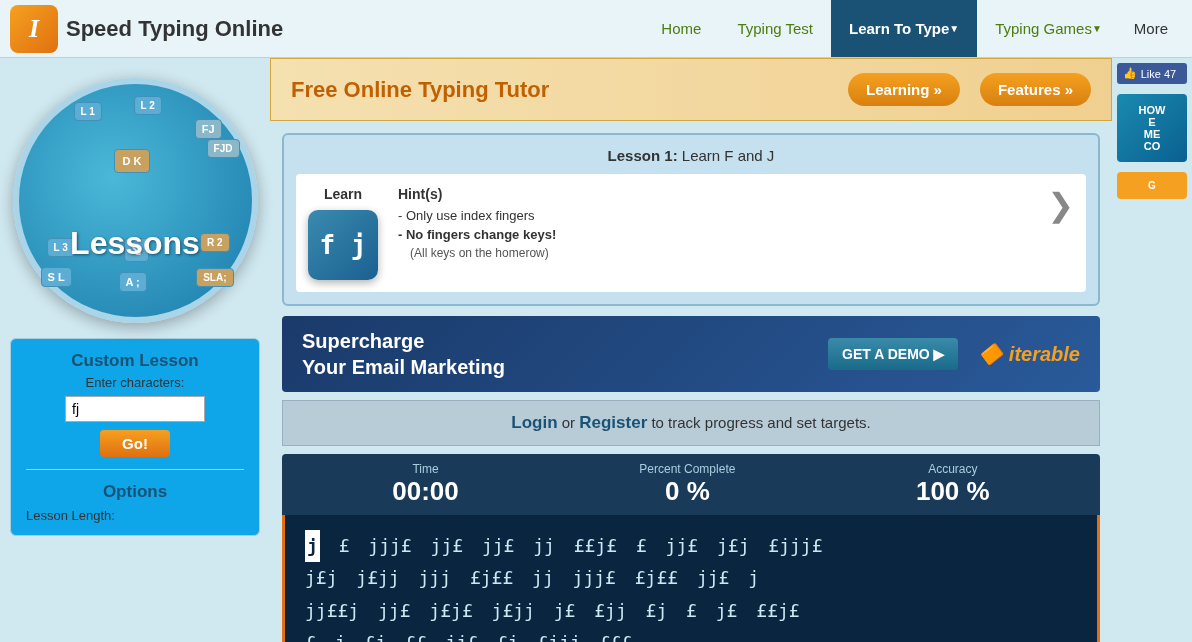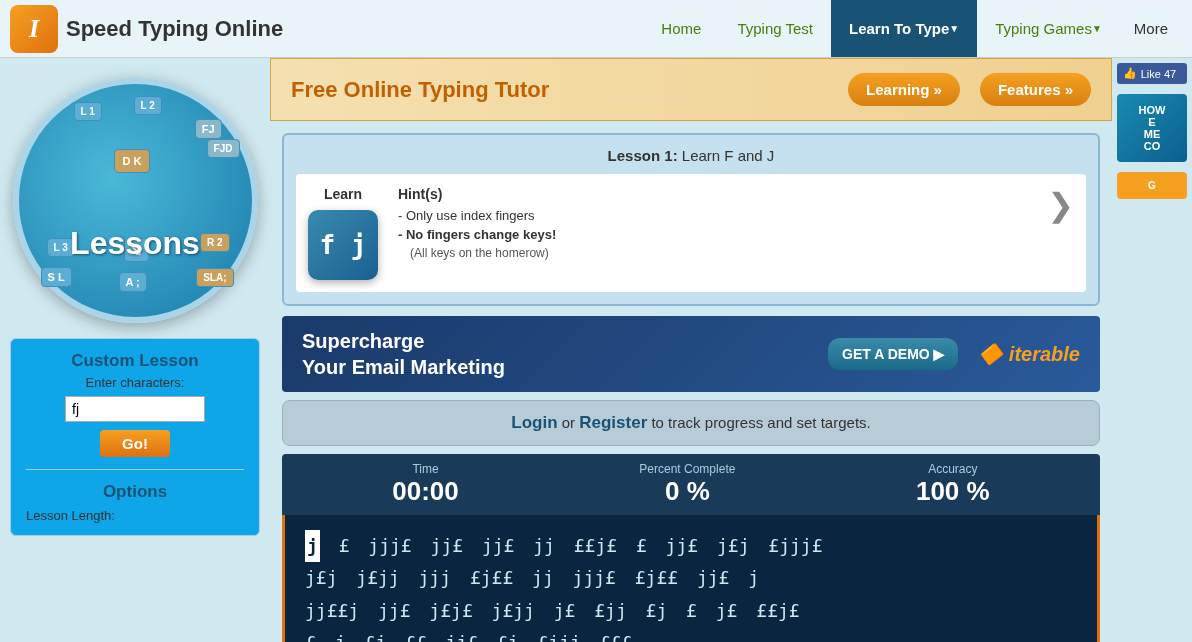--- a/index.html
+++ b/index.html
@@ -288,31 +288,31 @@
       display: flex;
       align-items: center;
       gap: 20px;
     }
     .ad-cta-btn {
       background: linear-gradient(to bottom, #3a8aaa, #1a6a8a);
       color: white;
       font-size: 14px;
       font-weight: bold;
       border: none;
-      border-radius: 12px;
+      border-radius: 4px;
       padding: 8px 14px;
       cursor: pointer;
     }
     .ad-logo { font-size: 20px; color: #f5a020; font-style: italic; font-weight: bold; }
 
     
     .login-bar {
       background: #b8ccd8;
       border: 1px solid #9ab0c0;
-      border-radius: 8px;
+      border-radius: 0;
       margin: 8px 12px;
       padding: 12px 20px;
       text-align: center;
       font-size: 15px;
       color: #333;
     }
     .login-bar .login-link { font-weight: bold; font-size: 17px; color: #1a5276; }
     .login-bar .register-link { font-weight: bold; font-size: 17px; color: #1a5276; }
 
     

